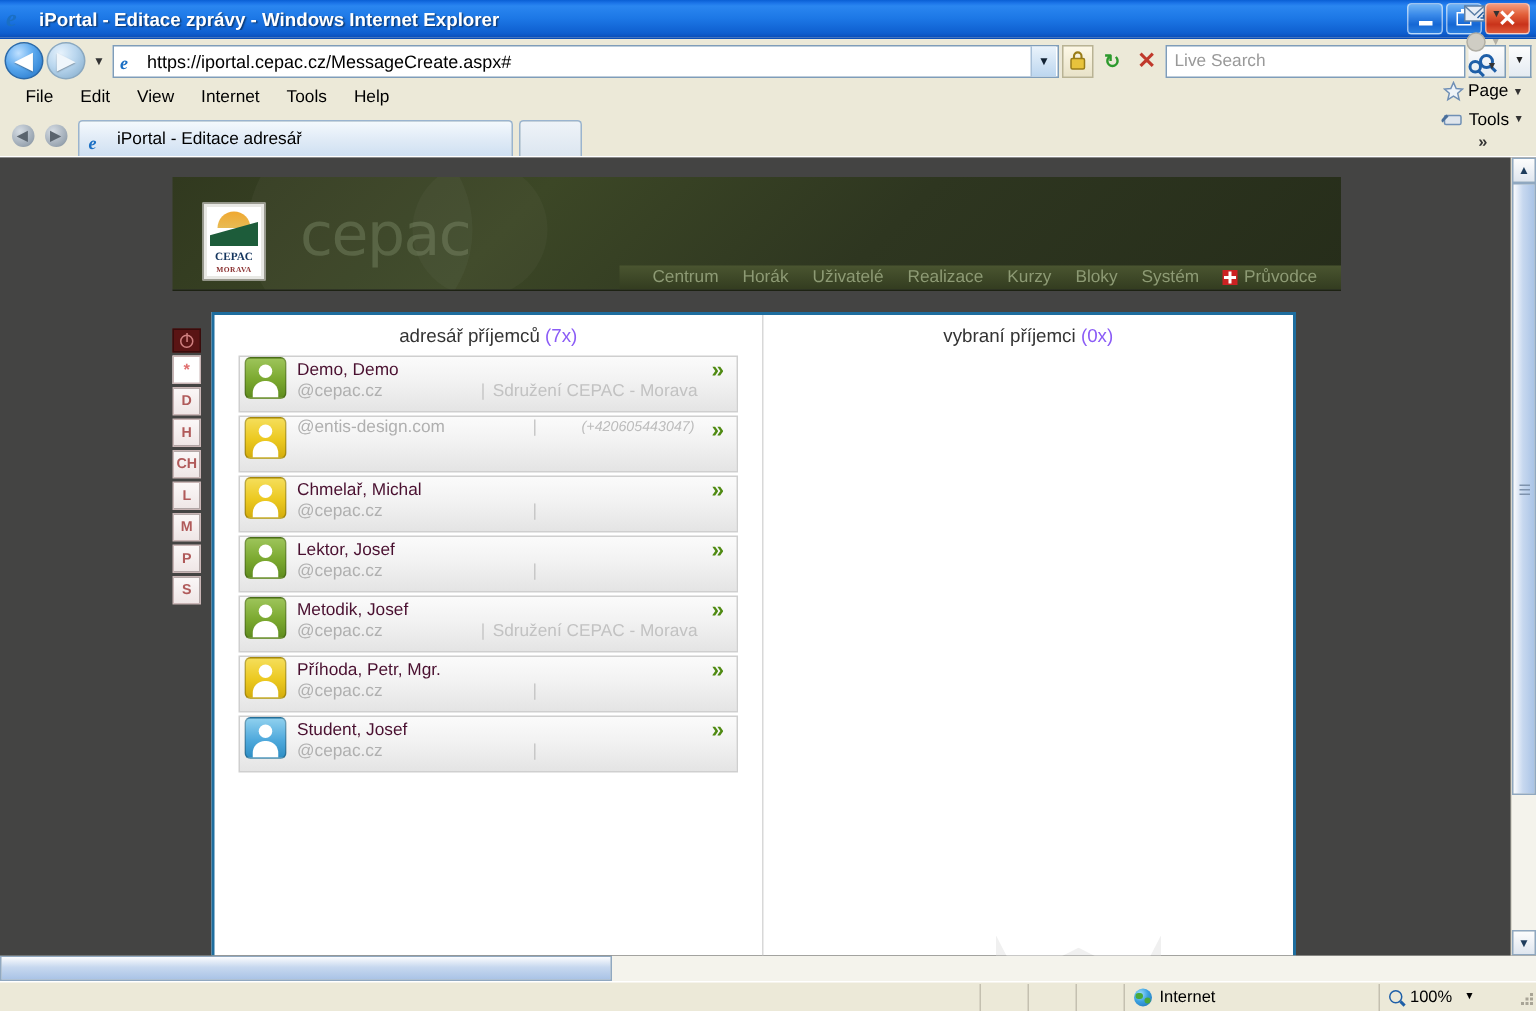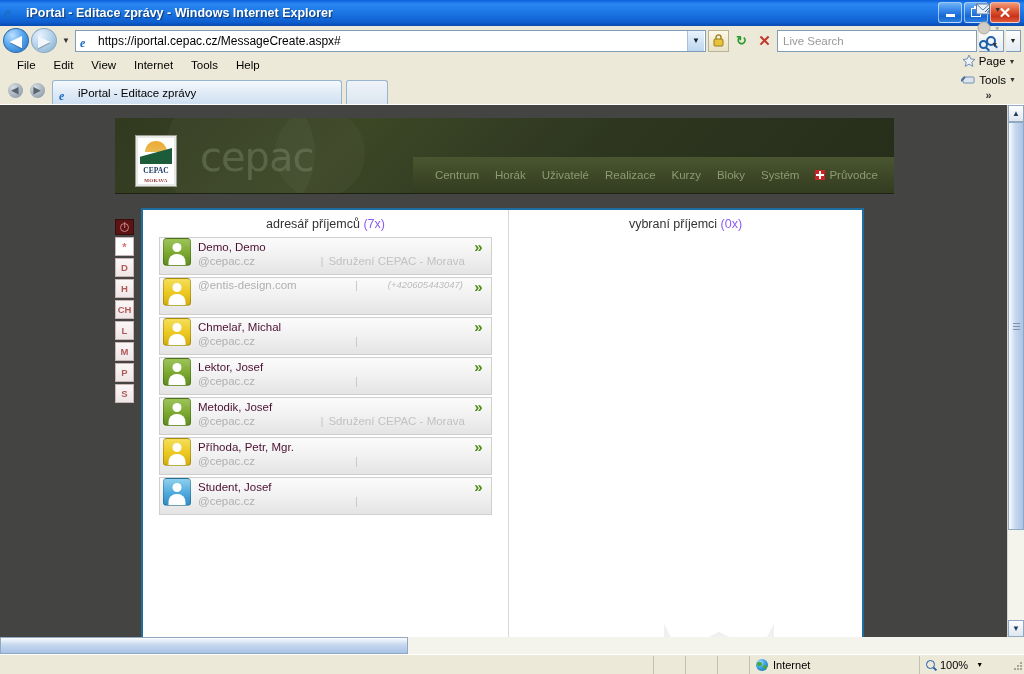--- a/index.html
+++ b/index.html
@@ -125,21 +125,21 @@
               width:22px; height:11px; border-radius:11px 11px 0 0;
               background:linear-gradient(180deg,#f0a830,#e8bb55); }
   .logo-hill { position:absolute; top:10px; left:2px; right:2px; height:16px;
                background:#1d5c3a; clip-path:polygon(0 100%,0 55%,100% 0,100% 100%); }
   .logo-t1 { position:absolute; bottom:9px; width:100%; text-align:center;
              font-family:"Liberation Serif",serif; font-size:7.5px; font-weight:bold; color:#14355e; }
   .logo-t2 { position:absolute; bottom:1px; width:100%; text-align:center;
              font-family:"Liberation Serif",serif; font-size:5px; font-weight:bold; color:#8a3030; letter-spacing:.3px; }
   .brand { position:absolute; left:85px; top:16px; font-size:40px; color:#5e6a4a;
            letter-spacing:-1px; font-family:"DejaVu Sans",sans-serif; opacity:.85; }
-  .navstrip { position:absolute; right:0; bottom:0; height:36px;
+  .navstrip { position:absolute; right:0; bottom:0; height:16px;
               background:linear-gradient(180deg,#4a5530 0%,#3c4626 60%,#333c20 100%);
               display:flex; align-items:center; padding:0 8px 0 14px; gap:0;margin-top:11px; }
   .navitem { font-size:11.5px; color:#8d9a74; padding:0 8px; white-space:nowrap; }
   .navitem.guide { display:flex; align-items:center; gap:4px; }
   .redcross { width:10px; height:10px; background:#cc2222; position:relative; flex:0 0 10px; }
   .redcross:before { content:""; position:absolute; left:4px; top:1px; width:2px; height:8px; background:#fff; }
   .redcross:after  { content:""; position:absolute; top:4px; left:1px; height:2px; width:8px; background:#fff; }
 
   
   .contentbox { position:absolute; left:26px; top:90px; right:30px; bottom:-10px;
@@ -313,21 +313,21 @@
     </div>
     <div class="tabnav">
       <div class="circ">
           <span>▶</span>
         </div>
     </div>
     <div class="tab">
       <div class="tb-icon" style="width:14px;height:14px;flex:0 0 14px;margin:0;">
         <span class="ie-e" style="font-size:12px;">e</span>
       </div>
-      <span class="ttl">iPortal - Editace zprávy</span>
+      <span class="ttl">iPortal - Editace adresář</span>
     </div>
     <div class="tab newtab">
       <span class="ttl"></span>
     </div>
 
     <div class="cmdbar-right">
       <div class="cmdi">
         <svg width="15" height="13" viewBox="0 0 15 13">
           <rect x="0.5" y="1" width="13" height="10" fill="#e8eef5" stroke="#5b7fa6"></rect>
           <path d="M0.5 1 L7 7 L13.5 1" fill="none" stroke="#5b7fa6"></path>

